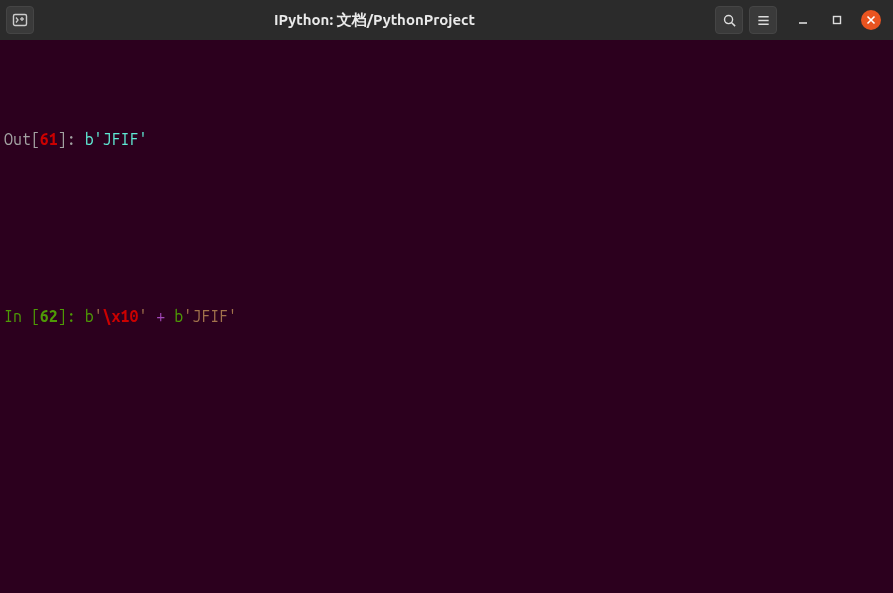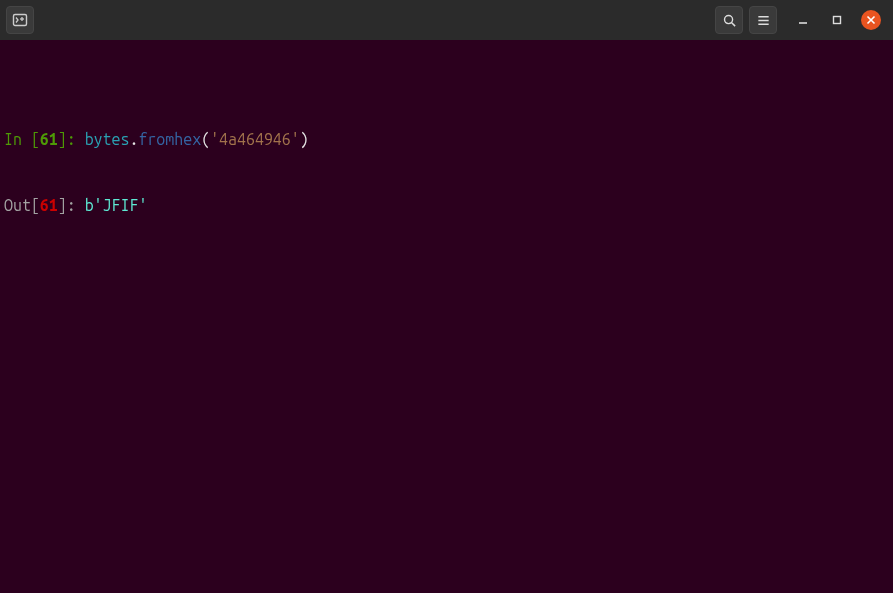--- a/index.html
+++ b/index.html
@@ -79,20 +79,21 @@
 <div class="titlebar">
   <div class="btn icon-only">
     <svg width="16" height="16" viewBox="0 0 16 16">
         <rect x="1.5" y="2.5" width="13" height="11" rx="1.5" fill="none" stroke="#ccc" stroke-width="1.4"></rect>
         <path d="M4 5.5 L6 8 L4 10.5" fill="none" stroke="#ccc" stroke-width="1.3"></path>
         <line x1="10" y1="5" x2="10" y2="9" stroke="#ccc" stroke-width="1.3"></line>
         <line x1="8" y1="7" x2="12" y2="7" stroke="#ccc" stroke-width="1.3"></line>
       </svg>
   </div>
   <div class="spacer"></div>
+  <div class="title">IPython: 文档/PythonProject</div>
   <div class="spacer"></div>
   <div class="iconwrap">
     <div class="btn">
       <svg width="15" height="15" viewBox="0 0 16 16">
           <circle cx="7" cy="7" r="4.3" fill="none" stroke="#ddd" stroke-width="1.5"></circle>
           <line x1="10.3" y1="10.3" x2="14" y2="14" stroke="#ddd" stroke-width="1.6"></line>
         </svg>
     </div>
     <div class="btn">
       <svg width="15" height="15" viewBox="0 0 16 16">
@@ -117,25 +118,25 @@
       <svg width="10" height="10" viewBox="0 0 10 10">
           <line x1="1.5" y1="1.5" x2="8.5" y2="8.5" stroke="#fff" stroke-width="1.6"></line>
           <line x1="8.5" y1="1.5" x2="1.5" y2="8.5" stroke="#fff" stroke-width="1.6"></line>
         </svg>
     </div>
   </div>
 </div>
 
 <div class="terminal">
   
-  <span class="line"><span class="in-label">In [</span><span class="num">61</span><span class="in-label">]: </span><span class="kw-name">bytes</span><span class="dot">.</span><span class="method">fromhex</span><span class="paren">(</span><span class="str-body">'4a464946'</span><span class="paren">)</span></span>
   <span class="line"><span class="out-label">Out[</span><span class="out-num">61</span><span class="out-label">]: </span><span class="result">b'JFIF'</span></span>
   <div class="blank"></div>
 
   
+  <span class="line"><span class="in-label">In [</span><span class="num">62</span><span class="in-label">]: </span><span class="bprefix">b</span><span class="bstr">'</span><span class="escseq">\x10</span><span class="bstr">'</span><span class="op"> + </span><span class="bprefix">b</span><span class="bstr">'JFIF'</span></span>
   <div class="blank"></div>
 
   
   
   
   
 
   
   
 </div>

